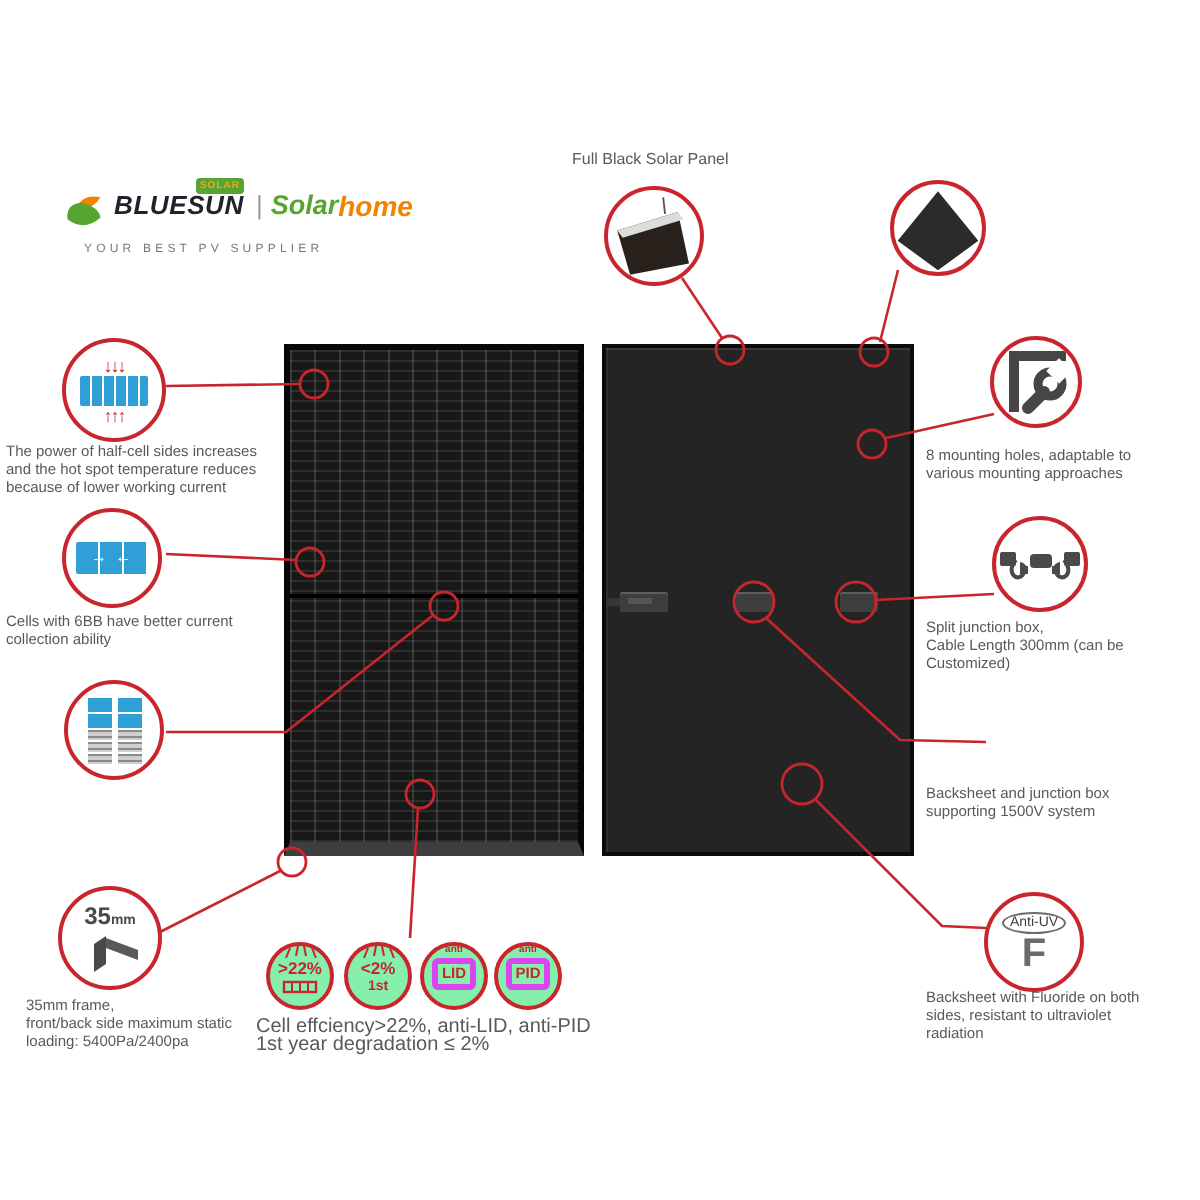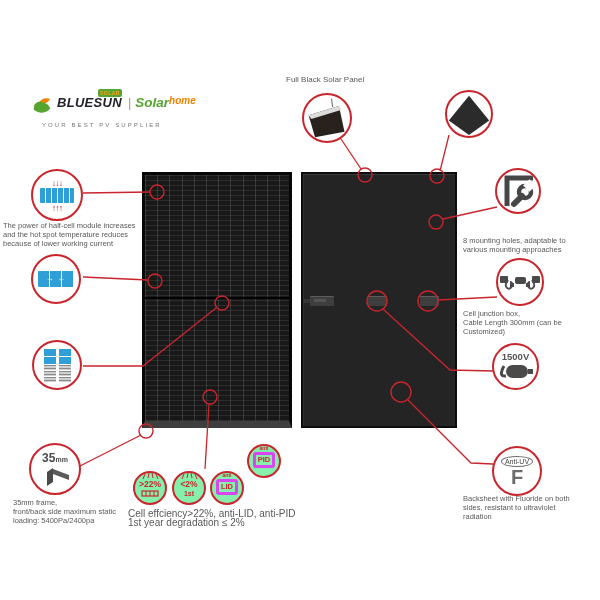--- a/index.html
+++ b/index.html
@@ -8,21 +8,21 @@
   .abs{position:absolute;}
   
   #logo{left:30px;top:95px;}
   #logo-row{display:flex;height:24px;}
   #leaf{width:24px;height:22px;margin-right:3px;}
   .bs-name{font-size:13px;font-weight:bold;font-style:italic;color:#22222c;letter-spacing:.3px;position:relative;}
   .bs-badge{position:absolute;top:-6px;right:0;background:#56a531;color:#f6a21c;font-style:normal;
             font-size:5px;font-weight:bold;padding:1px 2px;border-radius:2px;letter-spacing:.5px;}
   .bs-div{color:#9b9b9b;font-weight:300;font-size:13px;margin:0 4px 0 6px;}
   .sh-green{color:#56a531;font-size:13.5px;font-weight:bold;font-style:italic;}
-  .sh-orange{color:#f08300;font-size:10px;font-weight:bold;font-style:italic;}
+  .sh-orange{color:#f08300;font-size:14px;font-weight:bold;font-style:italic;}
   #tagline{margin:3px 0 0 12px;font-size:6px;letter-spacing:2.1px;color:#75787b;white-space:nowrap;}
   
   #panel-front{left:142px;top:172px;width:150px;height:256px;box-sizing:border-box;
     background-color:#181818;border:3px solid #070707;border-bottom:7px solid #3e3e3e;
     background-image:
       repeating-linear-gradient(to right, rgba(130,130,130,.30) 0 1px, transparent 1px 12.2px),
       repeating-linear-gradient(to bottom, rgba(120,120,120,.22) 0 1px, transparent 1px 5px);}
   #panel-front .midline{position:absolute;left:0;top:122px;width:100%;height:2px;background:#000;}
   #panel-back{left:301px;top:172px;width:156px;height:256px;box-sizing:border-box;background:#242424;
     border:2px solid #0c0c0c;
@@ -67,29 +67,29 @@
   .uv-letter{font-size:20px;font-weight:bold;color:#6b6b6b;}
   .fb-graphic,.gr-graphic{width:100%;height:100%;}
   
   .note{position:absolute;font-size:7.5px;line-height:9px;color:#58595b;white-space:pre-line;z-index:4;}
   #lbl-fullblack{left:286px;top:75px;font-size:8px;}
   #lbl-ground{left:424px;top:67px;font-size:8px;}
   #t-halfcell{left:3px;top:221px;}
   #t-6bb{left:3px;top:306px;}
   #t-parallel{left:3px;top:392px;}
   #t-frame{left:13px;top:498px;}
-  #t-mounting{left:463px;top:236px;}
+  #t-mounting{left:463px;top:223px;}
   #t-junction{left:463px;top:309px;}
   #t-voltage{left:463px;top:392px;}
   #t-antiuv{left:463px;top:494px;}
   #t-caption{left:128px;top:509px;width:178px;text-align:left;font-size:10px;}
   
   .badge{position:absolute;box-sizing:border-box;width:34px;height:34px;border:2px solid #c9252d;border-radius:50%;
     display:flex;flex-direction:column;align-items:center;color:#c9252d;line-height:1;gap:1px;z-index:7;background:#86efac;}
-  #b1{left:133px;top:471px;} #b2{left:172px;top:471px;} #b3{left:210px;top:471px;} #b4{left:247px;top:444px;}
+  #b1{left:133px;top:471px;} #b2{left:172px;top:471px;} #b3{left:210px;top:471px;} #b4{left:247px;top:471px;}
   .b-label{font-size:8.5px;font-weight:bold;}
   .b-sub{font-size:7px;font-weight:bold;}
   .b-anti{font-size:5px;font-weight:bold;}
   .b-pill{border:3px solid #d946ef;border-radius:3px;font-size:7.5px;font-weight:bold;padding:1px 2px;}
 </style>
 </head>
 <body>
 
 <div id="canvas">
 
@@ -161,29 +161,31 @@
     <svg class="gr-graphic" viewBox="0 0 48 48">
       <polygon points="24,4 46,31 24,47 2,31" fill="#2b2b2b"></polygon>
     </svg>
   </div>
 
   <div class="co" id="co-halfcell">
     <div class="hc-arrows">↓↓↓</div>
     <div class="hc-cells"></div>
     <div class="hc-arrows">↑↑↑</div>
   </div>
-  <div class="note" id="t-halfcell">The power of half-cell module increases
+  <div class="note" id="t-halfcell">The power of half-cell sides increases
 and the hot spot temperature reduces
 because of lower working current</div>
 
   <div class="co" id="co-6bb">
     <div class="bb-cells">
       <div class="bb-arrows">→ ←</div>
     </div>
   </div>
+  <div class="note" id="t-6bb">Cells with 6BB have better current
+collection ability</div>
 
   <div class="co" id="co-parallel">
     <div class="pc-wrap">
       <div class="pc-col">
           <div class="pc-blue"></div>
           <div class="pc-blue"></div>
           <div class="pc-gray"></div>
           <div class="pc-gray"></div>
           <div class="pc-gray"></div>
         </div>
@@ -223,32 +225,26 @@
     <svg width="44" height="30" viewBox="0 0 44 30">
       <rect x="17" y="10" width="11" height="7" rx="2" fill="#4a4a4a"></rect>
       <rect x="2" y="9" width="8" height="7" rx="1" fill="#4a4a4a"></rect>
       <rect x="34" y="9" width="8" height="7" rx="1" fill="#4a4a4a"></rect>
       <path d="M10,13 C4,20 12,25 14,19 C15,16 13,15 12,15" fill="none" stroke="#4a4a4a" stroke-width="2"></path>
       <path d="M34,13 C40,20 32,25 30,19 C29,16 31,15 32,15" fill="none" stroke="#4a4a4a" stroke-width="2"></path>
       <rect x="12" y="16" width="4" height="4" fill="#4a4a4a"></rect>
       <rect x="28" y="16" width="4" height="4" fill="#4a4a4a"></rect>
     </svg>
   </div>
-  <div class="note" id="t-junction">Cell junction box,
+  <div class="note" id="t-junction">Split junction box,
 Cable Length 300mm (can be
 Customized)</div>
 
-  <div class="co" id="co-voltage">
-    <div class="v-label">1500V</div>
-    <svg width="40" height="18" viewBox="0 0 40 18">
-      <path d="M8,3 Q2,14 10,13" stroke="#4a4a4a" stroke-width="3" fill="none"></path>
-      <rect x="10" y="2" width="22" height="13" rx="6.5" fill="#4a4a4a"></rect>
-      <rect x="32" y="6" width="5" height="5" fill="#4a4a4a"></rect>
-    </svg>
-  </div>
+  <div class="note" id="t-voltage">Backsheet and junction box
+supporting 1500V system</div>
 
   <div class="co" id="co-antiuv">
     <div class="uv-oval">Anti-UV</div>
     <div class="uv-letter">F</div>
   </div>
   <div class="note" id="t-antiuv">Backsheet with Fluoride on both
 sides, resistant to ultraviolet
 radiation</div>
 
   <div class="badge" id="b1">

